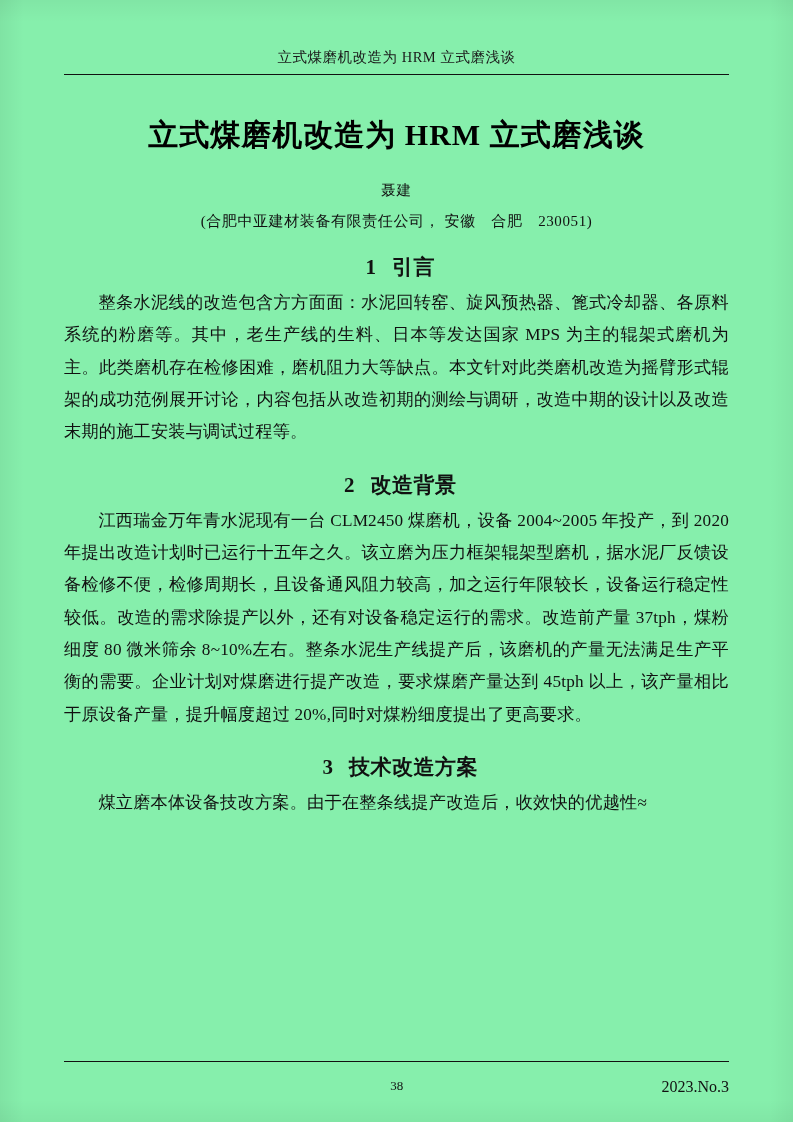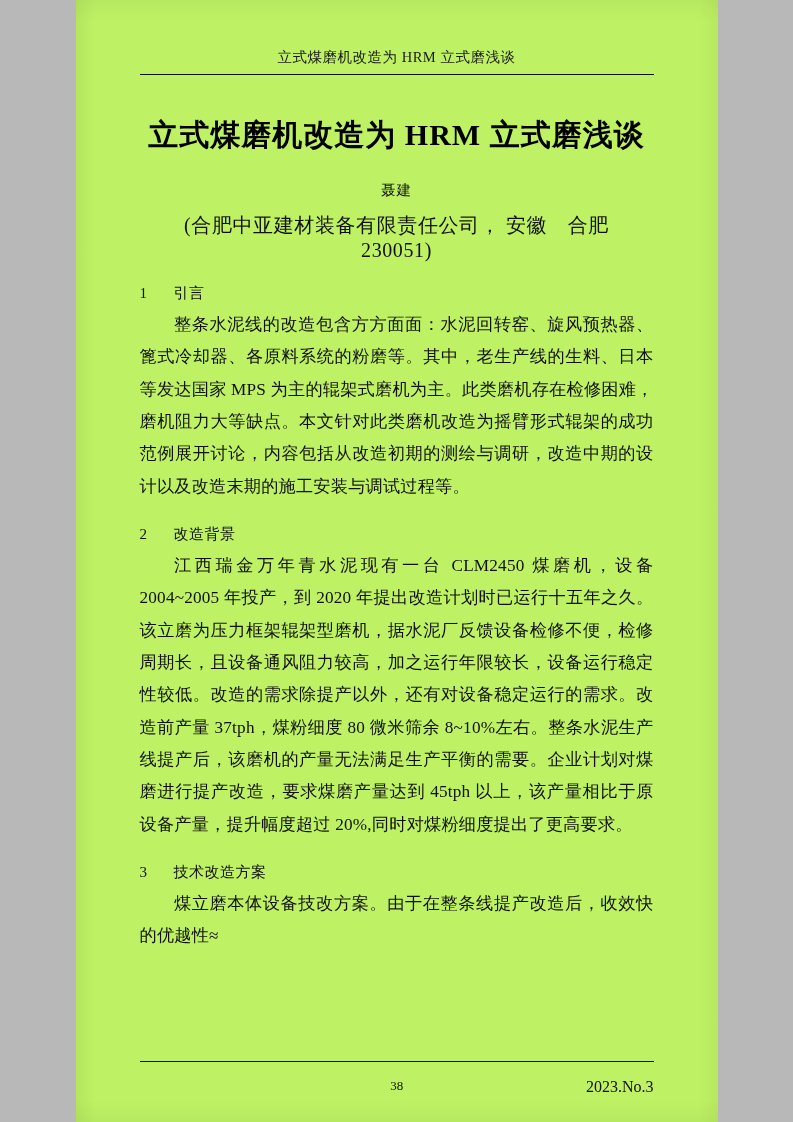--- a/index.html
+++ b/index.html
@@ -2,23 +2,23 @@
 <html><head>
 <meta charset="utf-8">
 <style>
   html, body {
     margin: 0;
     padding: 0;
     background: #b8b8b8;
   }
   .page {
     position: relative;
-    width: 642px;
+    width: 793px;
     height: 1122px;
-    background: #bef264;
+    background: #86efac;
     margin: 0 auto;
     overflow: hidden;
     font-family: "Liberation Serif", "DejaVu Serif", serif;
     color: #111;
     box-sizing: border-box;
   }
   
   .page::before {
     content: "";
     position: absolute;
@@ -64,32 +64,33 @@
   }
   .authors {
     text-align: center;
     font-size: 14.5px;
     font-weight: normal;
     margin-top: 25px;
     letter-spacing: 1px;
   }
   .affiliation {
     text-align: center;
-    font-size: 20px;
+    font-size: 15px;
     margin-top: 12px;
     letter-spacing: 0.6px;
   }
 
   
   .section-h {
-    font-size: 15px;
-    font-weight: normal;
+    font-size: 21px;
+    font-weight: bold;
     margin-top: 22px;
     margin-bottom: 2px;
     letter-spacing: 0.5px;
+    text-align: center;
   }
   .section-h .num {
     display: inline-block;
     min-width: 26px;
   }
   .section-h .stitle {
     margin-left: 8px;
   }
 
   

